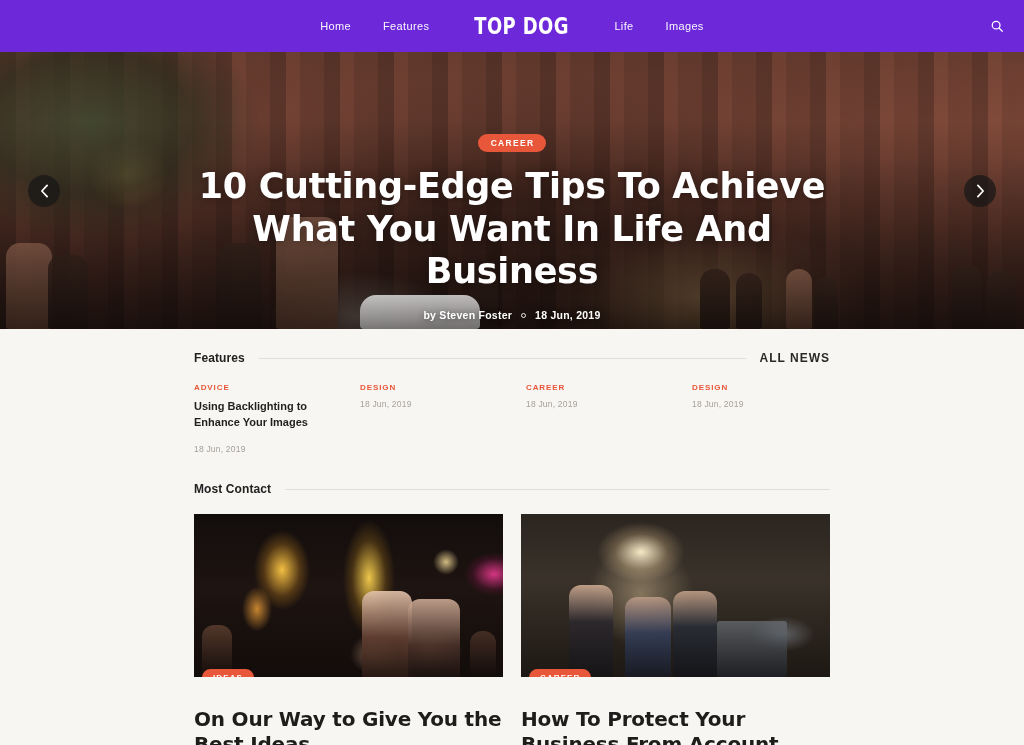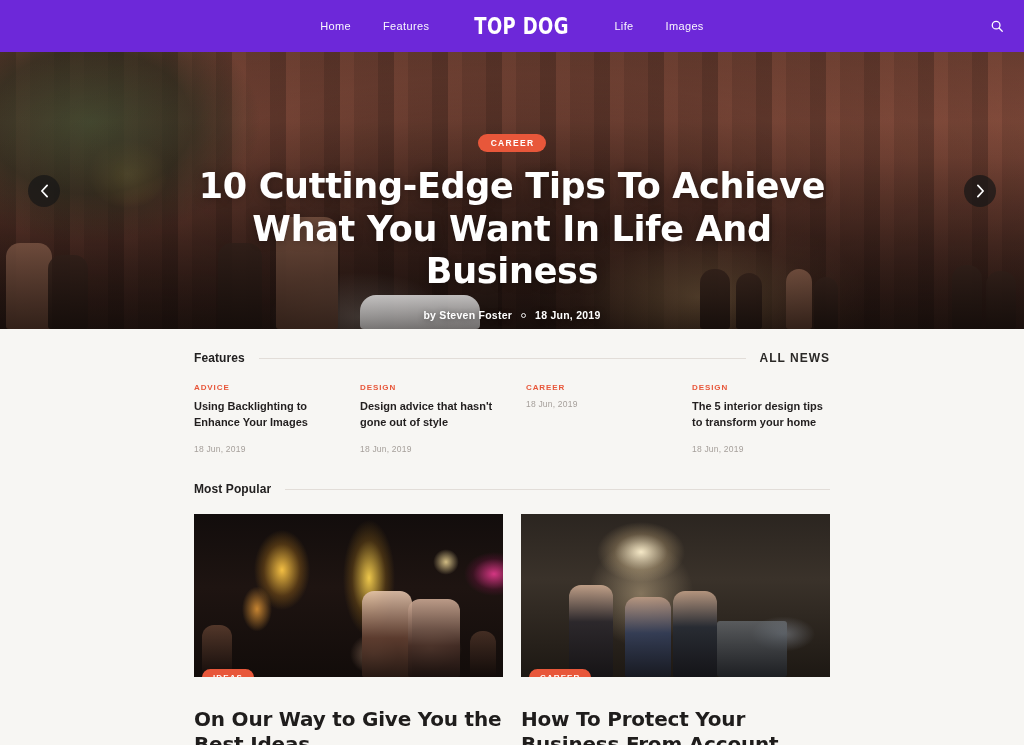--- a/index.html
+++ b/index.html
@@ -371,38 +371,36 @@
     </div>
 
     <div class="features-grid">
       <article>
         <div class="feature-cat">ADVICE</div>
         <div class="feature-title">Using Backlighting to Enhance Your Images</div>
         <div class="feature-date">18 Jun, 2019</div>
       </article>
       <article>
         <div class="feature-cat">DESIGN</div>
-        <div class="feature-title">Design advice that hasn't gone out of style</div>
         <div class="feature-date">18 Jun, 2019</div>
       </article>
       <article>
         <div class="feature-cat">CAREER</div>
         <div class="feature-date">18 Jun, 2019</div>
       </article>
       <article>
         <div class="feature-cat">DESIGN</div>
-        <div class="feature-title">The 5 interior design tips to transform your home</div>
         <div class="feature-date">18 Jun, 2019</div>
       </article>
     </div>
   </section>
 
   <section class="popular-wrap">
     <div class="section-head">
-      <div class="section-title">Most Popular</div>
+      <div class="section-title">Most Contact</div>
       <div class="section-rule"></div>
     </div>
 
     <div class="popular-grid">
 
       <article class="pcard">
         <div class="pcard-img night">
           <div class="pcard-figs">
             <div class="pfig" style="left:168px; width:50px; height:86px; background:linear-gradient(180deg,rgba(228,196,172,0.9) 0%,rgba(96,62,48,0.92) 55%,rgba(40,26,20,0.95) 100%);"></div>
             <div class="pfig" style="left:214px; width:52px; height:78px; background:linear-gradient(180deg,rgba(214,178,156,0.85) 0%,rgba(70,46,38,0.9) 60%,rgba(28,18,15,0.95) 100%);"></div>

